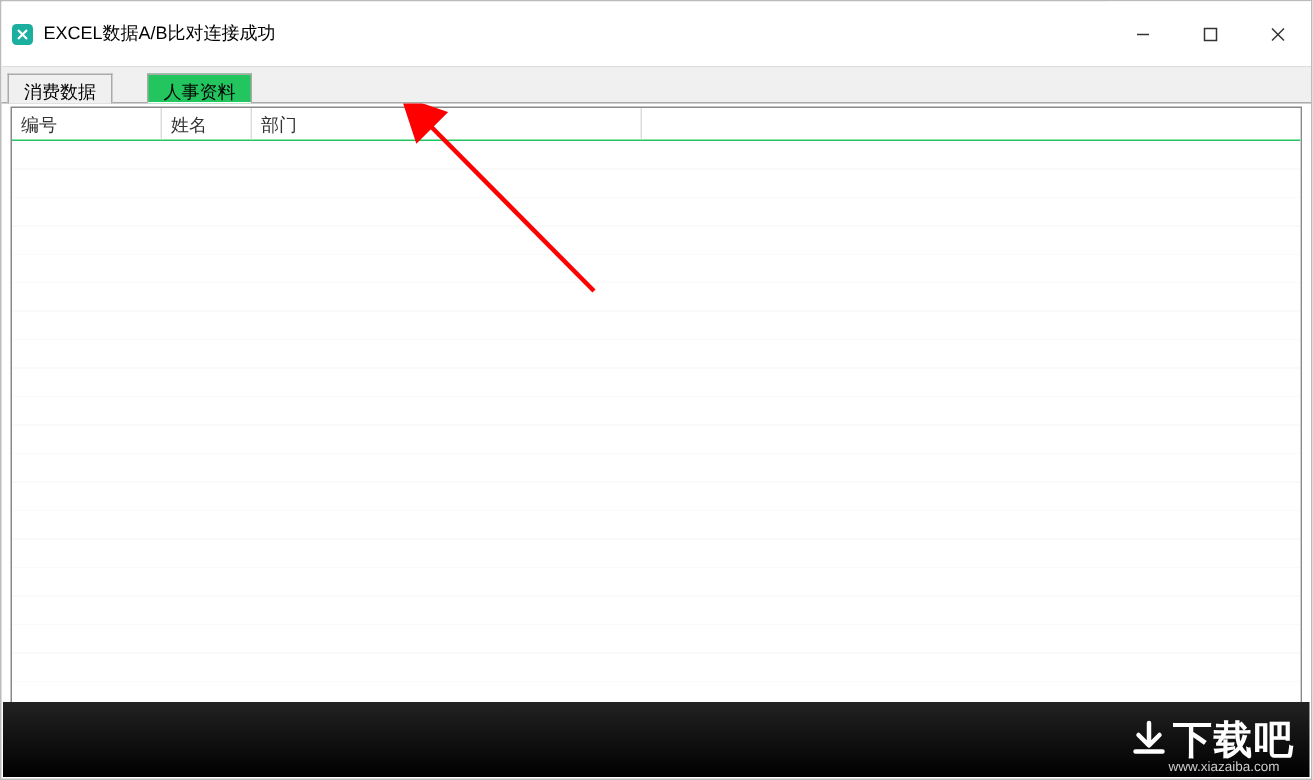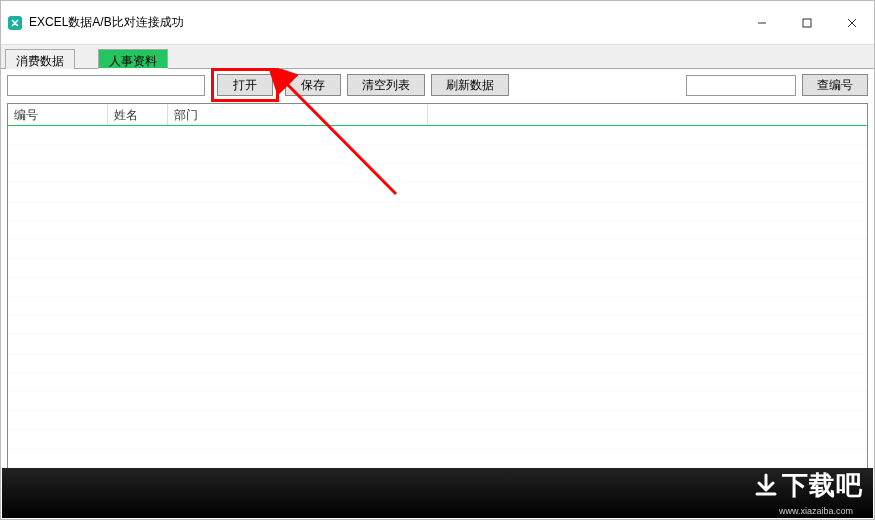--- a/index.html
+++ b/index.html
@@ -162,21 +162,21 @@
       align-items: center;
       padding: 0 4px;
     }
 
     .footer-bar {
       position: absolute;
       left: 1px; right: 1px; bottom: 1px;
       height: 50px;
       background: linear-gradient(#222, #000);
       display: flex;
-      align-items: flex-start;
+      align-items: center;
       justify-content: flex-end;
       padding-right: 10px;
     }
     .brand {
       color: #fff;
       font-weight: bold;
       font-size: 26px;
       display: flex;
       align-items: center;
       gap: 2px;
@@ -235,32 +235,20 @@
           </svg>
       </button>
     </div>
   </div>
 
   <div class="tabs">
     <div class="tab">消费数据</div>
     <div class="tab active">人事资料</div>
   </div>
 
-  <div class="toolbar">
-    <input type="text" class="path-input" value="" style="">
-    <span class="highlight-box">
-      <button class="btn">打开</button>
-    </span>
-    <button class="btn">保存</button>
-    <button class="btn">清空列表</button>
-    <button class="btn">刷新数据</button>
-    <span style="flex:1"></span>
-    <input type="text" class="search-input" value="" style="">
-    <button class="btn">查编号</button>
-  </div>
 
   <div class="grid-wrapper">
     <div class="grid-header">
       <div class="gh-col col-id">编号</div>
       <div class="gh-col col-name">姓名</div>
       <div class="gh-col col-dept">部门</div>
     </div>
     <div class="grid-body"></div>
   </div>
 

